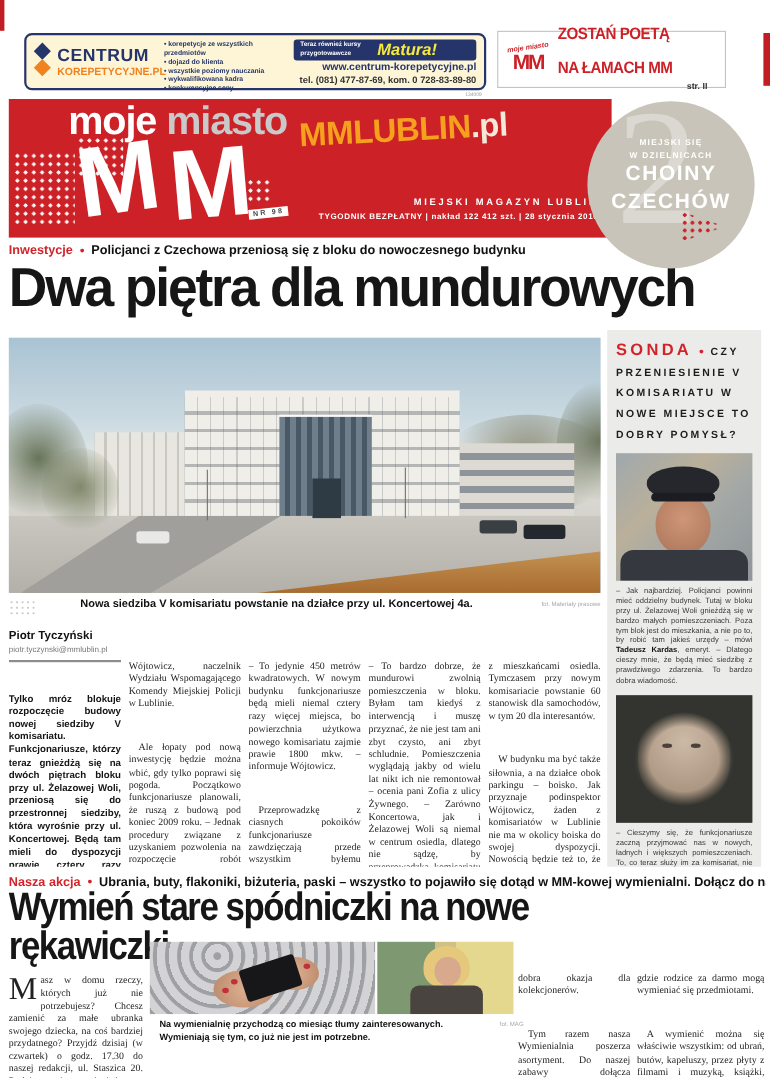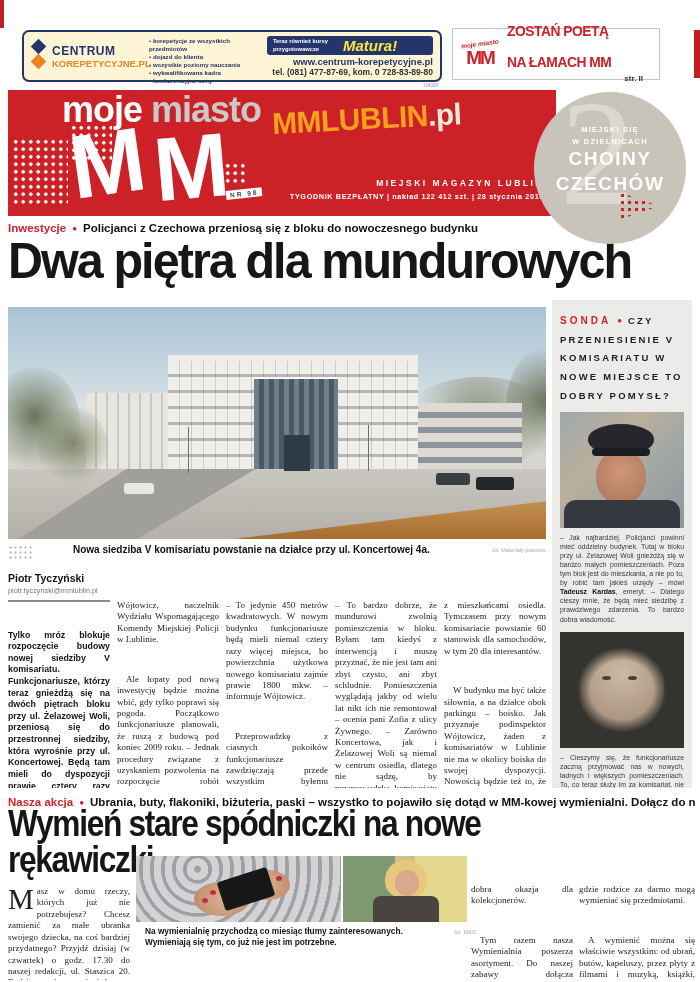--- a/index.html
+++ b/index.html
@@ -12,21 +12,21 @@
   .ad-frag { position:absolute; right:0; top:30px; width:6px; height:48px; background:#c21d25; }
 
   .ad-tutoring { position:absolute; left:22px; top:30px; width:420px; height:52px;
     border:2px solid #25356b; border-radius:7px; background:#fdf5d6;
     display:flex; gap:6px; padding:4px 7px; }
   .adt-logo { width:112px; display:flex; align-items:center; gap:5px; }
   .diamond-icon { position:relative; width:16px; height:34px; flex:0 0 16px; }
   .diamond-icon::before { content:""; position:absolute; left:2px; top:2px; width:11px; height:11px; background:#25356b; transform:rotate(45deg); }
   .diamond-icon::after  { content:""; position:absolute; left:2px; top:17px; width:11px; height:11px; background:#f08220; transform:rotate(45deg); }
   .adt-brand { display:flex; flex-direction:column; justify-content:center; }
-  .adt-name1 { font-size:12px; font-weight:bold; color:#25356b; letter-spacing:.5px; }
+  .adt-name1 { font-size:16px; font-weight:bold; color:#25356b; letter-spacing:.5px; }
   .adt-name2 { font-size:9.5px; font-weight:bold; color:#f08220; }
   .adt-bullets { width:112px; padding-top:1px; }
   .adt-bullets p { font-size:6.2px; line-height:1.3; color:#25356b; font-weight:bold; text-indent:0 !important; }
   .adt-bullets p::before { content:"• "; }
   .adt-right { flex:1; display:flex; flex-direction:column; }
   .adt-navy { display:flex; align-items:center; gap:6px; background:#25356b; border-radius:3px; padding:1px 6px; }
   .adt-promo { width:64px; font-size:5.8px; line-height:1.25; color:#fff; font-weight:bold; }
   .adt-matura { color:#f7e93d; font-size:15px; font-weight:bold; font-style:italic; }
   .adt-url { text-align:right; font-size:9.5px; font-weight:bold; color:#25356b; margin-top:1px; }
   .adt-tel { text-align:right; font-size:8.5px; font-weight:bold; color:#333; }
@@ -126,21 +126,21 @@
   .art1 { position:absolute; left:8px; top:572px; width:538px; height:216px; display:flex; gap:7px; }
   .art1 .col { flex:0 0 102px; width:102px; height:100%; }
   .byline-name { font-family:"Liberation Sans",sans-serif; font-size:10.5px; font-weight:bold; color:#111; }
   .byline-email { font-family:"Liberation Sans",sans-serif; font-size:7.3px; color:#777; margin-top:1px; }
   .byline-rule { height:2px; background:#8c8c8c; margin:4px 0 6px; }
   .lead { font-family:"Liberation Sans",sans-serif; font-weight:bold; font-size:8.8px; line-height:1.32; color:#151515; }
   .dropcap2 { float:left; font-family:"Liberation Serif",serif; font-size:29px; line-height:23px; padding:2px 3px 0 0; color:#222; }
 
   
   .sonda { position:absolute; left:552px; top:300px; width:140px; height:488px; background:#ebebe9; padding:10px 8px 6px; overflow:hidden; }
-  .sonda-label { color:#d2232a; font-weight:bold; font-size:10px; letter-spacing:3px; }
+  .sonda-label { color:#d2232a; font-weight:bold; font-size:15px; letter-spacing:3px; }
   .sonda-q { font-weight:bold; font-size:9.5px; letter-spacing:2.2px; line-height:1.55; color:#1d1d1d; }
   .sonda-photo { width:124px; height:116px; margin:8px 0 5px; position:relative; overflow:hidden; }
   .sp1 { background:linear-gradient(135deg,#9fa8ad 0%, #bab09a 35%, #a3a8a6 60%, #8f9599 100%); }
   .sp1 .cap { position:absolute; left:28px; top:12px; width:66px; height:30px; background:#26272c; border-radius:50% 50% 45% 45%; }
   .sp1 .brim { position:absolute; left:32px; top:36px; width:58px; height:8px; background:#1c1d22; border-radius:4px; }
   .sp1 .face { position:absolute; left:36px; top:38px; width:50px; height:54px; border-radius:48%;
     background:radial-gradient(circle at 50% 40%, #cf9678, #b07a5e 82%); }
   .sp1 .body { position:absolute; left:4px; top:88px; width:116px; height:28px; background:#35383e; border-radius:12px 12px 0 0; }
   .sp2 { background:#5f625c; }
   .sp2 .face { position:absolute; left:20px; top:10px; width:84px; height:92px; border-radius:46%;

